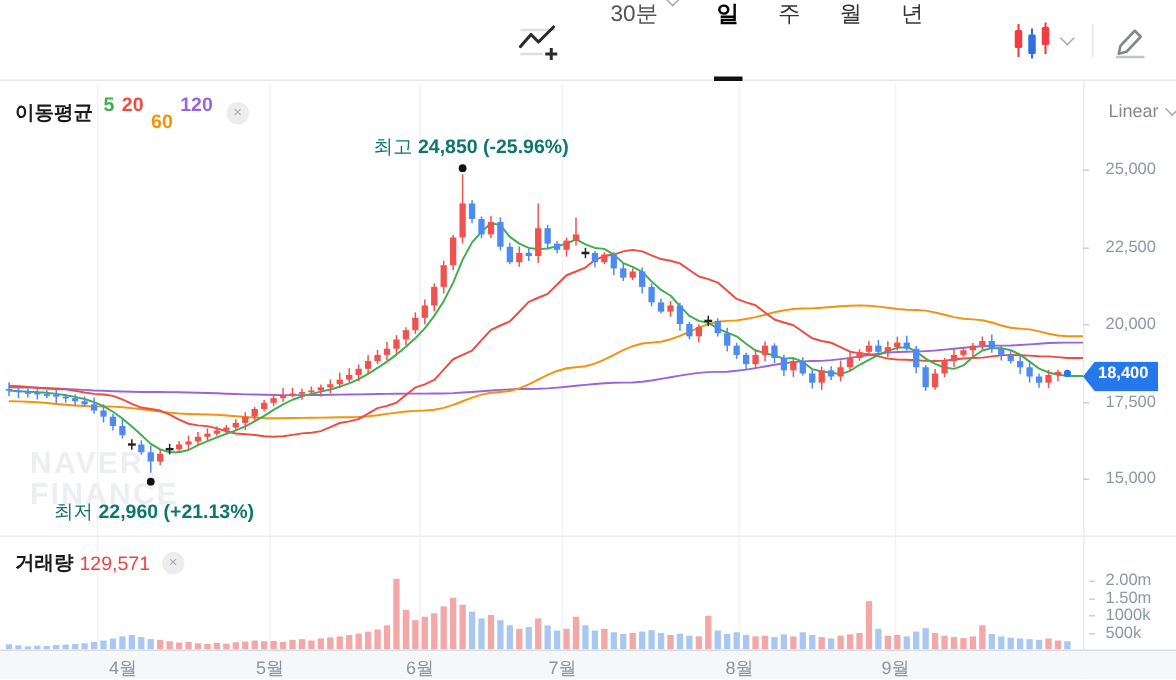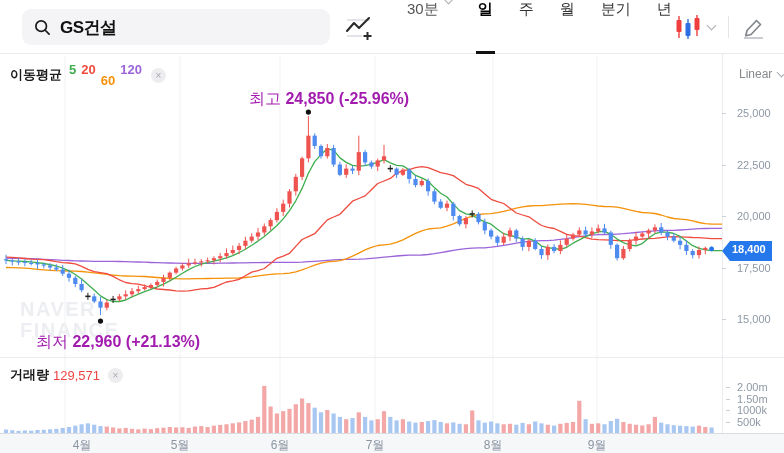--- a/index.html
+++ b/index.html
@@ -21,21 +21,21 @@
   .tb-divider{position:absolute;left:728px;top:16px;width:1px;height:22px;background:#e4e6e9}
   .draw-btn{position:absolute;left:740px;top:14px}
   
   .legend{position:absolute;left:10px;top:62px;display:flex;align-items:center;gap:5px;font-size:13px;z-index:4}
   .legend-title{font-weight:700;color:#1b1b1b;margin-right:2px}
   .ma-num{font-weight:700}
   .close-circle{width:15px;height:15px;border-radius:50%;background:#ededf0;color:#a7abb1;font-size:10px;line-height:15px;text-align:center;border:none;cursor:pointer;margin-left:4px;padding:0;font-family:inherit}
   .linear{position:absolute;left:733px;top:66px;font-size:12px;color:#85898e;display:flex;align-items:center;cursor:pointer;z-index:4;background:none;border:none;font-family:inherit}
   .watermark{position:absolute;left:20px;top:299px;font-weight:800;font-size:20px;line-height:21px;color:#eceef1;letter-spacing:1.5px;z-index:0}
   .chart-svg{position:absolute;left:0;top:54px;z-index:1}
-  .annot{position:absolute;font-size:16px;color:#a21caf;white-space:nowrap;z-index:3}
+  .annot{position:absolute;font-size:13px;color:#0f766e;white-space:nowrap;z-index:3}
   .annot b{font-weight:700}
   #annot-high{left:249px;top:89px}
   #annot-low{left:36px;top:332px}
   .badge{position:absolute;left:722px;top:241px;width:50px;height:20px;background:#2478eb;color:#fff;font-size:11px;font-weight:700;line-height:17px;padding-left:10px;box-sizing:border-box;z-index:4;
          clip-path:polygon(0 50%,16% 0,100% 0,100% 100%,16% 100%)}
   .vheader{position:absolute;left:10px;top:366px;display:flex;align-items:center;gap:4px;font-size:13px;z-index:4}
   .vtitle{font-weight:700;color:#1b1b1b}
   .vval{color:#ef4444}
   .sep{position:absolute;left:0;top:357px;width:784px;height:1px;background:#eaecef;z-index:2}
   .vline{position:absolute;left:722px;top:54px;width:1px;height:399px;background:#eaecef;z-index:2}
@@ -44,29 +44,20 @@
   .ylabel{position:absolute;left:737px;font-size:11px;color:#8e98a5;z-index:3}
   .ytick{position:absolute;width:4px;height:1px;background:#ccd1d8;z-index:3}
   .axis-layer{position:absolute;left:0;top:0;width:784px;height:336px;pointer-events:none;z-index:3}
 </style>
 </head>
 <body>
 
 <div class="stage">
 
   <div class="toolbar">
-    <div class="searchbox">
-      <span style="display:flex">
-        <svg width="17" height="17" viewBox="0 0 18 18">
-            <circle cx="7.6" cy="7.6" r="5.6" fill="none" stroke="#1a1a1a" stroke-width="1.8"></circle>
-            <line x1="11.9" y1="11.9" x2="16" y2="16" stroke="#1a1a1a" stroke-width="1.8" stroke-linecap="round"></line>
-          </svg>
-      </span>
-      <span class="search-query">GS건설</span>
-    </div>
 
     <button class="icon-btn compare-btn">
       <span style="display:flex">
         <svg width="30" height="30" viewBox="0 0 30 30">
           <line x1="4" y1="7" x2="27" y2="7" stroke="#dcdee1" stroke-width="1.6"></line>
           <polyline points="4,18 11,10 16,15 26,5" fill="none" stroke="#2b2b2b" stroke-width="2.1" stroke-linejoin="round" stroke-linecap="round"></polyline>
           <line x1="4" y1="23" x2="19" y2="23" stroke="#dcdee1" stroke-width="1.6"></line>
           <line x1="24.5" y1="19" x2="24.5" y2="27" stroke="#2b2b2b" stroke-width="2"></line>
           <line x1="20.5" y1="23" x2="28.5" y2="23" stroke="#2b2b2b" stroke-width="2"></line>
         </svg>
@@ -79,23 +70,20 @@
           <span class="chev"></span>
         </button>
         <button class="period active">
           <span>일</span>
         </button>
         <button class="period">
           <span>주</span>
         </button>
         <button class="period">
           <span>월</span>
-        </button>
-        <button class="period">
-          <span>분기</span>
         </button>
         <button class="period">
           <span>년</span>
         </button>
       </div>
 
     <button class="icon-btn candletype-btn">
       <span style="display:flex">
         <svg width="28" height="26" viewBox="0 0 28 26">
           <line x1="5" y1="2" x2="5" y2="24" stroke="#f03e3e" stroke-width="1.4"></line>

